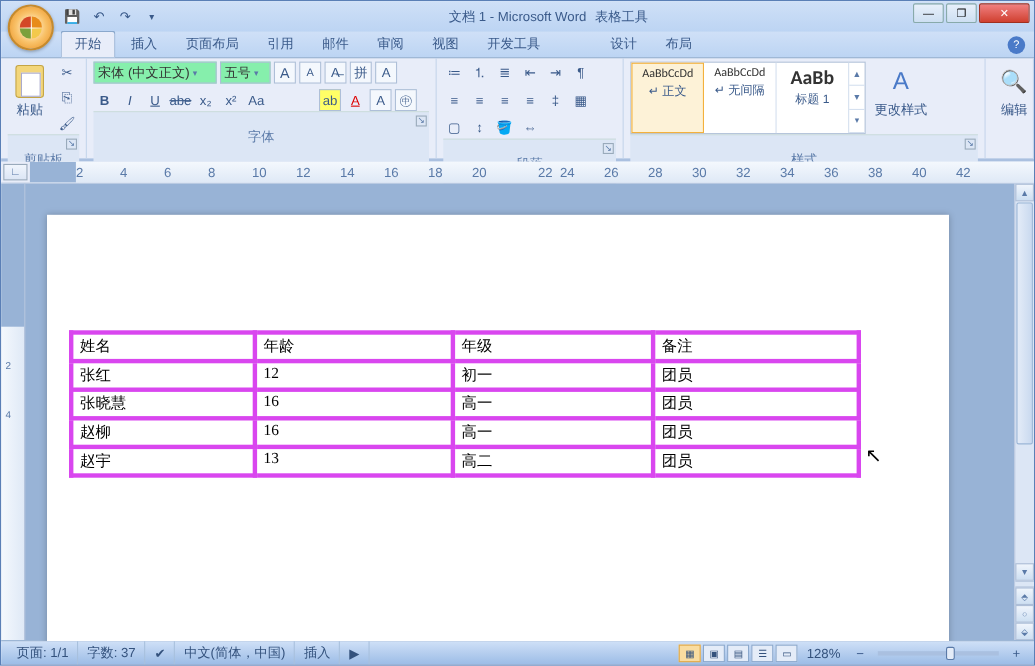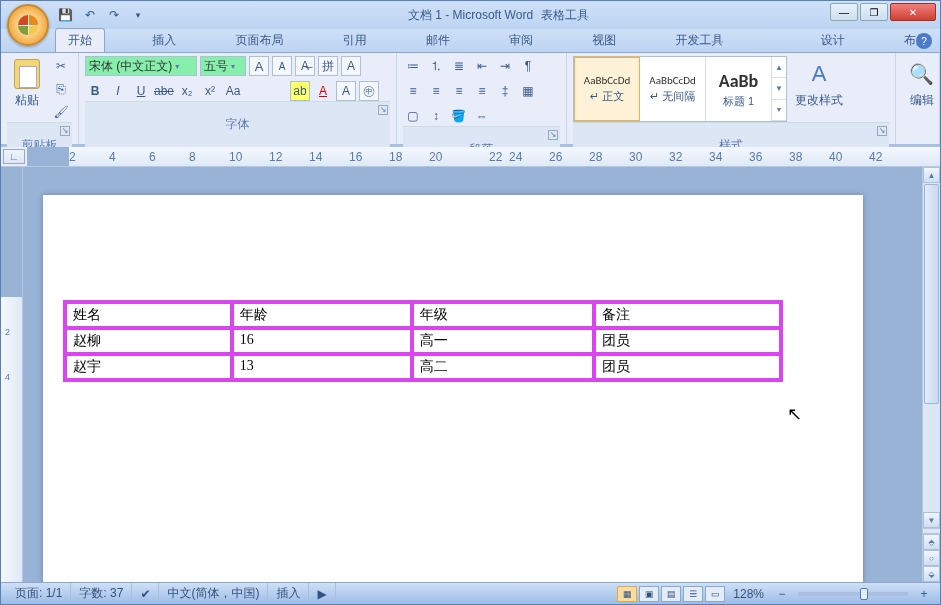--- a/index.html
+++ b/index.html
@@ -15,21 +15,21 @@
 .office-btn-inner span:nth-child(4){background:#f3c94c;border-bottom-right-radius:10px;}
 .qat { margin-left: 56px; display: flex; align-items: center; gap: 6px; height:100%; }
 .qat .qbtn { width: 18px; height: 18px; display: flex; align-items: center; justify-content: center; color:#3a5a8a; }
 .title-text { position: absolute; left: 50%; transform: translateX(-50%); color: #3a5a8a; font-size: 12px; top:6px; }
 .context-tab-label { position:absolute; left:540px; top:6px; color:#3a5a8a; }
 .winbtns { position: absolute; right: 4px; top: 2px; display: flex; gap: 2px; }
 .winbtn { width: 28px; height: 18px; border: 1px solid #8aa; background: linear-gradient(#e8f0fa,#cddff2); display:flex; align-items:center; justify-content:center; font-size:10px; border-radius:2px; }
 .winbtn.close { width:46px; background: linear-gradient(#f08080,#d04030); color:#fff; border-color:#a03020; }
 
 
-.tabs { height: 24px; background: linear-gradient(#cfe0f7, #bcd4f3); display:flex; align-items:flex-end; padding-left:54px; gap:2px; border-bottom:1px solid #8aa8cc; position:relative;justify-content:space-between; }
+.tabs { height: 24px; background: linear-gradient(#cfe0f7, #bcd4f3); display:flex; align-items:flex-end; padding-left:54px; gap:2px; border-bottom:1px solid #8aa8cc; position:relative; }
 .tab { padding: 3px 12px; color:#3a5a8a; cursor:default; }
 .tab.active { background:#e8edf9; border:1px solid #8aa8cc; border-bottom:none; border-radius:3px 3px 0 0; color:#3a5a8a; font-weight:normal; }
 .help-btn { position:absolute; right:8px; top:4px; width:16px; height:16px; background:#4a7ac8; color:#fff; border-radius:50%; display:flex;align-items:center;justify-content:center;font-size:10px; }
 
 
 .ribbon { height: 94px; background:#e8edf9; display:flex; border-bottom:3px solid #aac0e0; }
 .group { border-right:1px solid #c5d5ec; padding:3px 6px 0 6px; display:flex; flex-direction:column; position:relative; }
 .group-label { text-align:center; color:#5a7aa8; font-size:11px; padding:14px 0; background:#dce6f5; border-top:1px solid #cdd; margin-top:auto; position:relative; }
 .group-label .launcher { position:absolute; right:2px; top:3px; width:10px; height:10px; border:1px solid #9ab; font-size:8px; line-height:8px; color:#5a7aa8; }
 .group-body { flex:1; display:flex; align-items:flex-start; gap:4px; }
@@ -40,21 +40,21 @@
 .paste-icn::after { content:""; position:absolute; left:4px; top:6px; width:16px; height:20px; background:#fff; border:1px solid #aac; }
 
 .col { display:flex; flex-direction:column; gap:3px; }
 .row { display:flex; align-items:center; gap:3px; }
 .ctl { height:20px; border:1px solid #aebfd8; background:#86efac; display:flex; align-items:center; padding:0 3px; color:#333; }
 .dd::after{content:"▾"; margin-left:3px; color:#5a7aa8; font-size:8px;}
 .smbtn { width:20px; height:20px; border:1px solid transparent; display:flex; align-items:center; justify-content:center; color:#3a5a8a; font-size:12px; }
 .smbtn.boxed { border-color:#aebfd8; background:#f4f8fd; }
 
 .style-gallery { display:flex; border:1px solid #aebfd8; background:#fff; height:66px; }
-.style-item { width:66px; border-right:1px solid #d5e0ef; display:flex; flex-direction:column; align-items:center; justify-content:center; padding:2px; }
+.style-item { width:66px; border-right:1px solid #d5e0ef; display:flex; flex-direction:column; align-items:center; padding:2px; }
 .style-item.sel { border:1px solid #f3b13c; background:#fdf2d7; }
 .style-preview { font-family: Calibri, sans-serif; color:#333; }
 .style-name { font-size:11px; color:#3a5a8a; margin-top:2px; }
 .style-scroll { width:14px; display:flex; flex-direction:column; }
 .style-scroll div { flex:1; border-bottom:1px solid #d5e0ef; display:flex;align-items:center;justify-content:center;font-size:8px;color:#5a7aa8;}
 
 
 .ruler-bar { height:20px; background:#e8edf9; position:relative; border-bottom:1px solid #b8c8df; display:flex; }
 .ruler-corner { width:22px; border-right:1px solid #b8c8df; display:flex;align-items:center;justify-content:center;color:#5a7aa8;font-size:10px;background:linear-gradient(#f0f5fc,#dce6f5); border:1px solid #9ab; margin:2px;}
 .hruler { flex:1; background: linear-gradient(#f4f8fd,#dfe9f6); position:relative; overflow:hidden; }
@@ -296,20 +296,32 @@
     <div class="page">
       <table class="word-table">
         <tbody id="tbl">
             <tr>
               <td>姓名</td>
               <td>年龄</td>
               <td>年级</td>
               <td>备注</td>
             </tr>
             <tr>
+              <td>张红</td>
+              <td>12</td>
+              <td>初一</td>
+              <td>团员</td>
+            </tr>
+            <tr>
+              <td>张晓慧</td>
+              <td>16</td>
+              <td>高一</td>
+              <td>团员</td>
+            </tr>
+            <tr>
               <td>赵柳</td>
               <td>16</td>
               <td>高一</td>
               <td>团员</td>
             </tr>
             <tr>
               <td>赵宇</td>
               <td>13</td>
               <td>高二</td>
               <td>团员</td>

